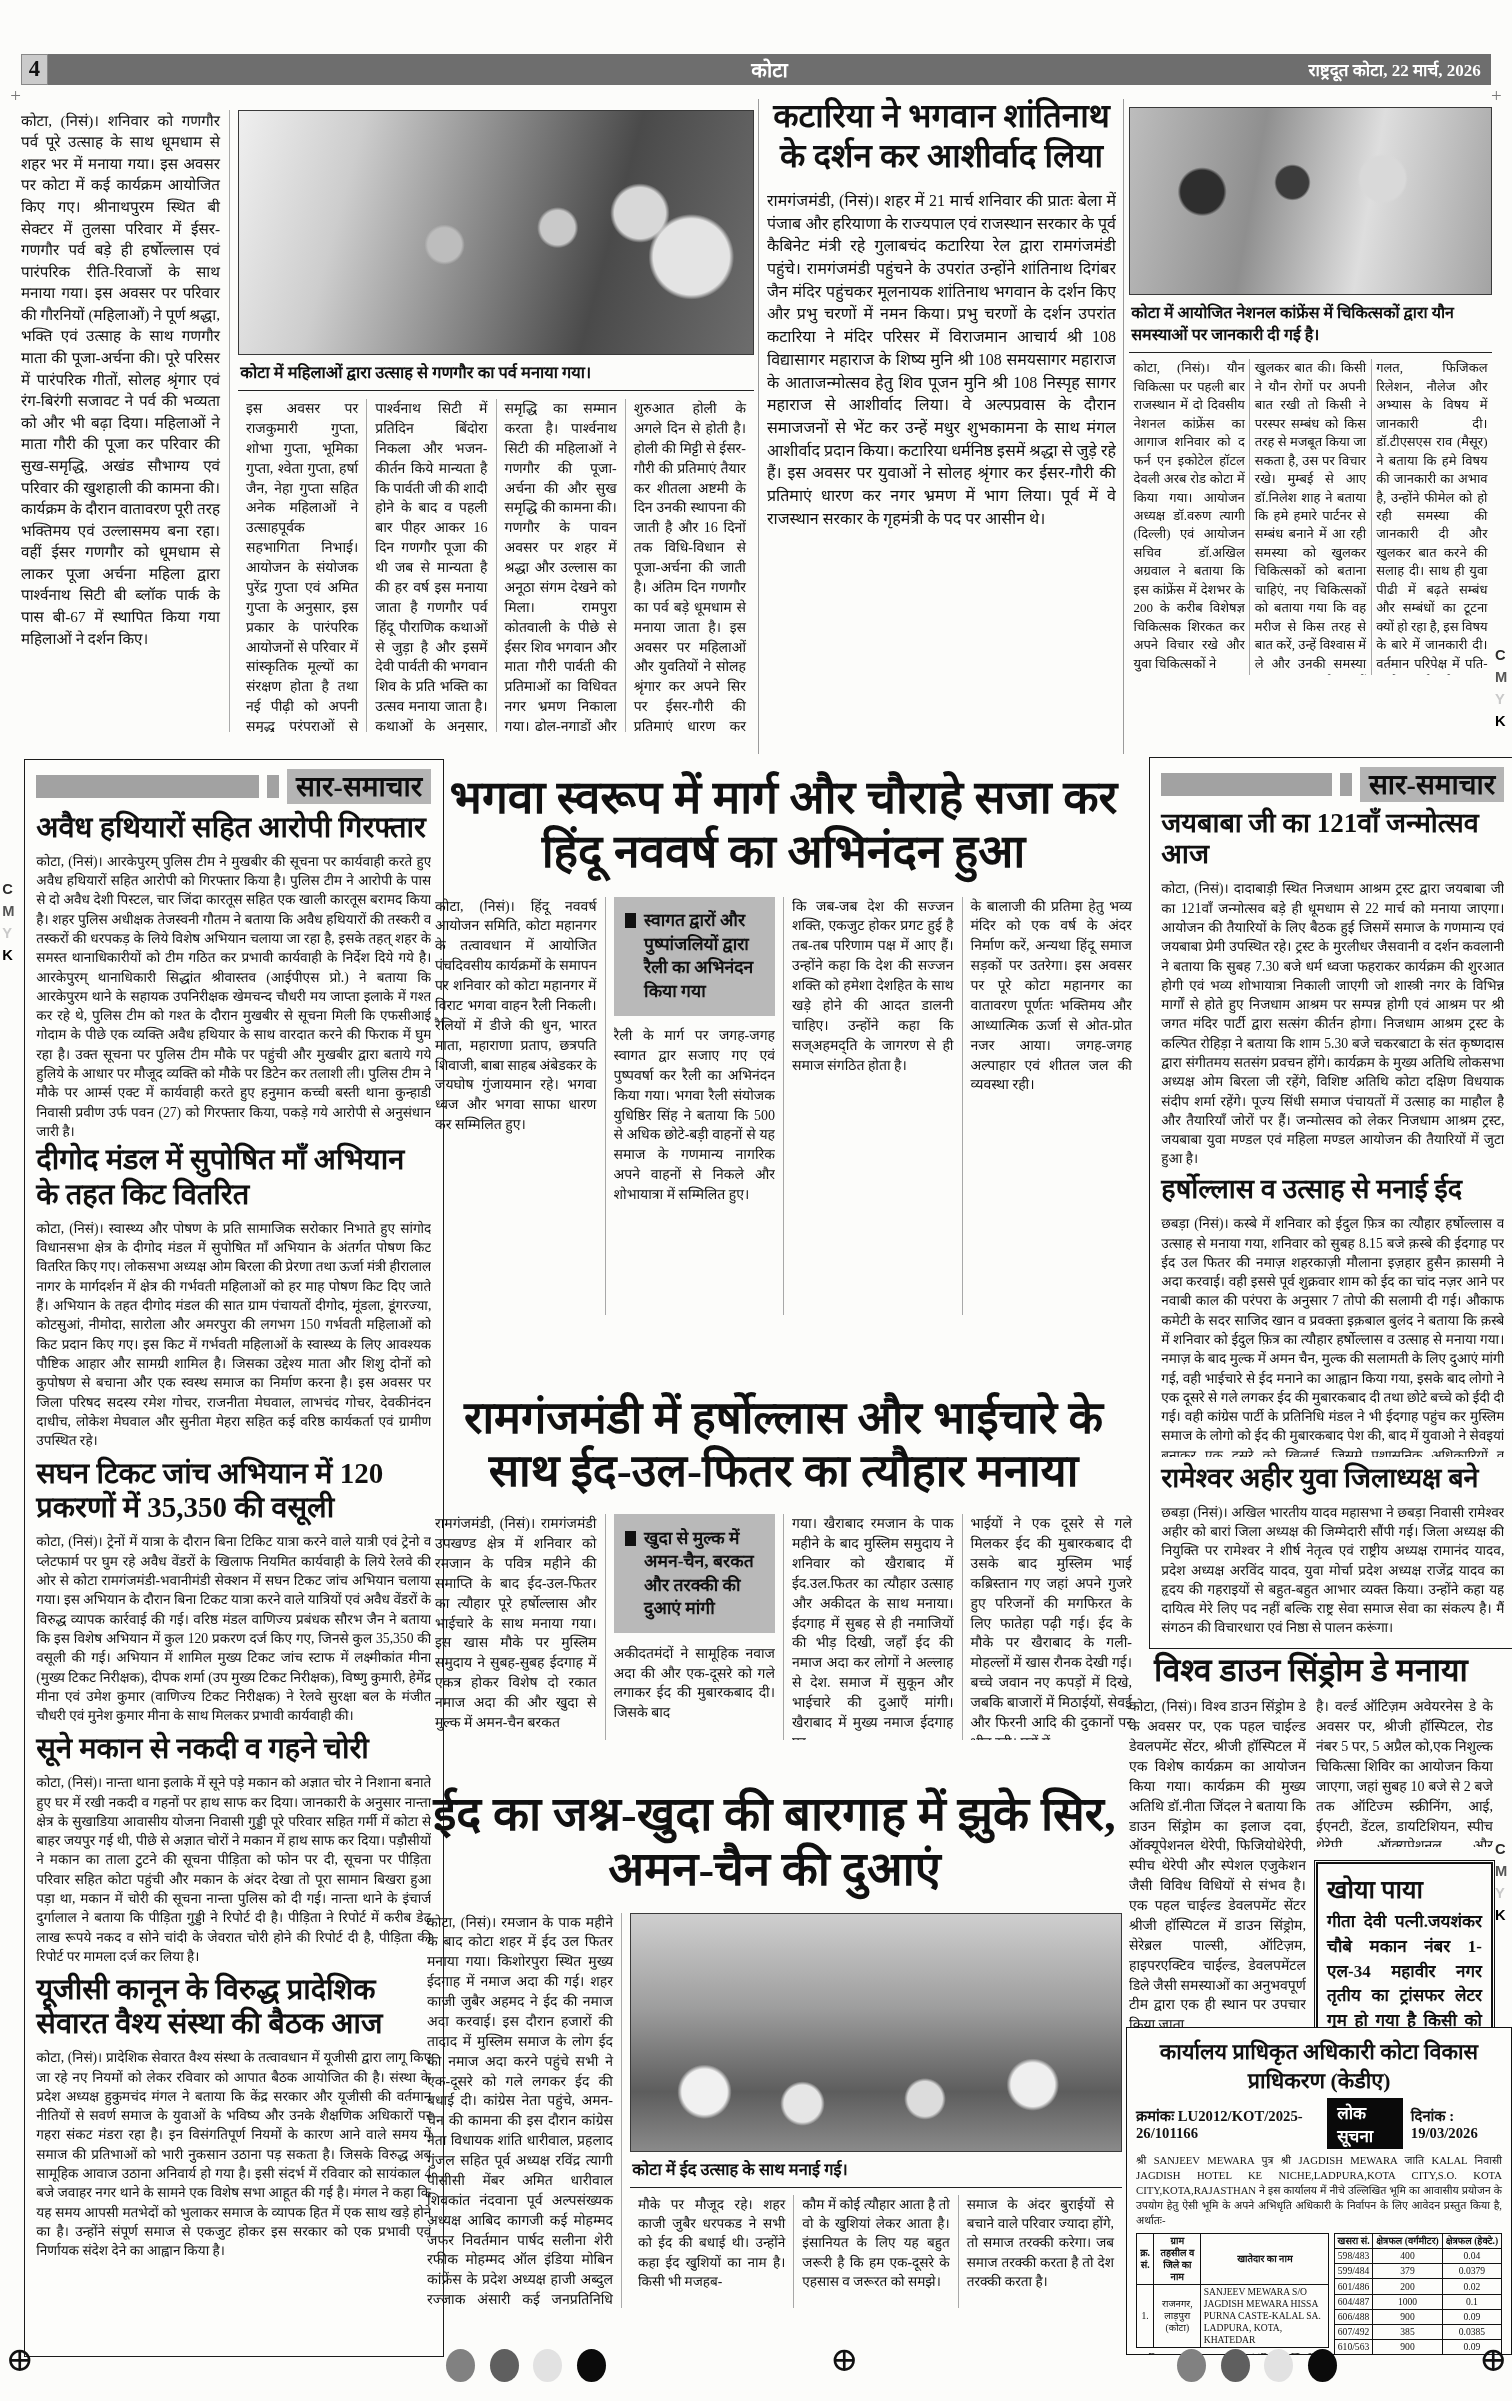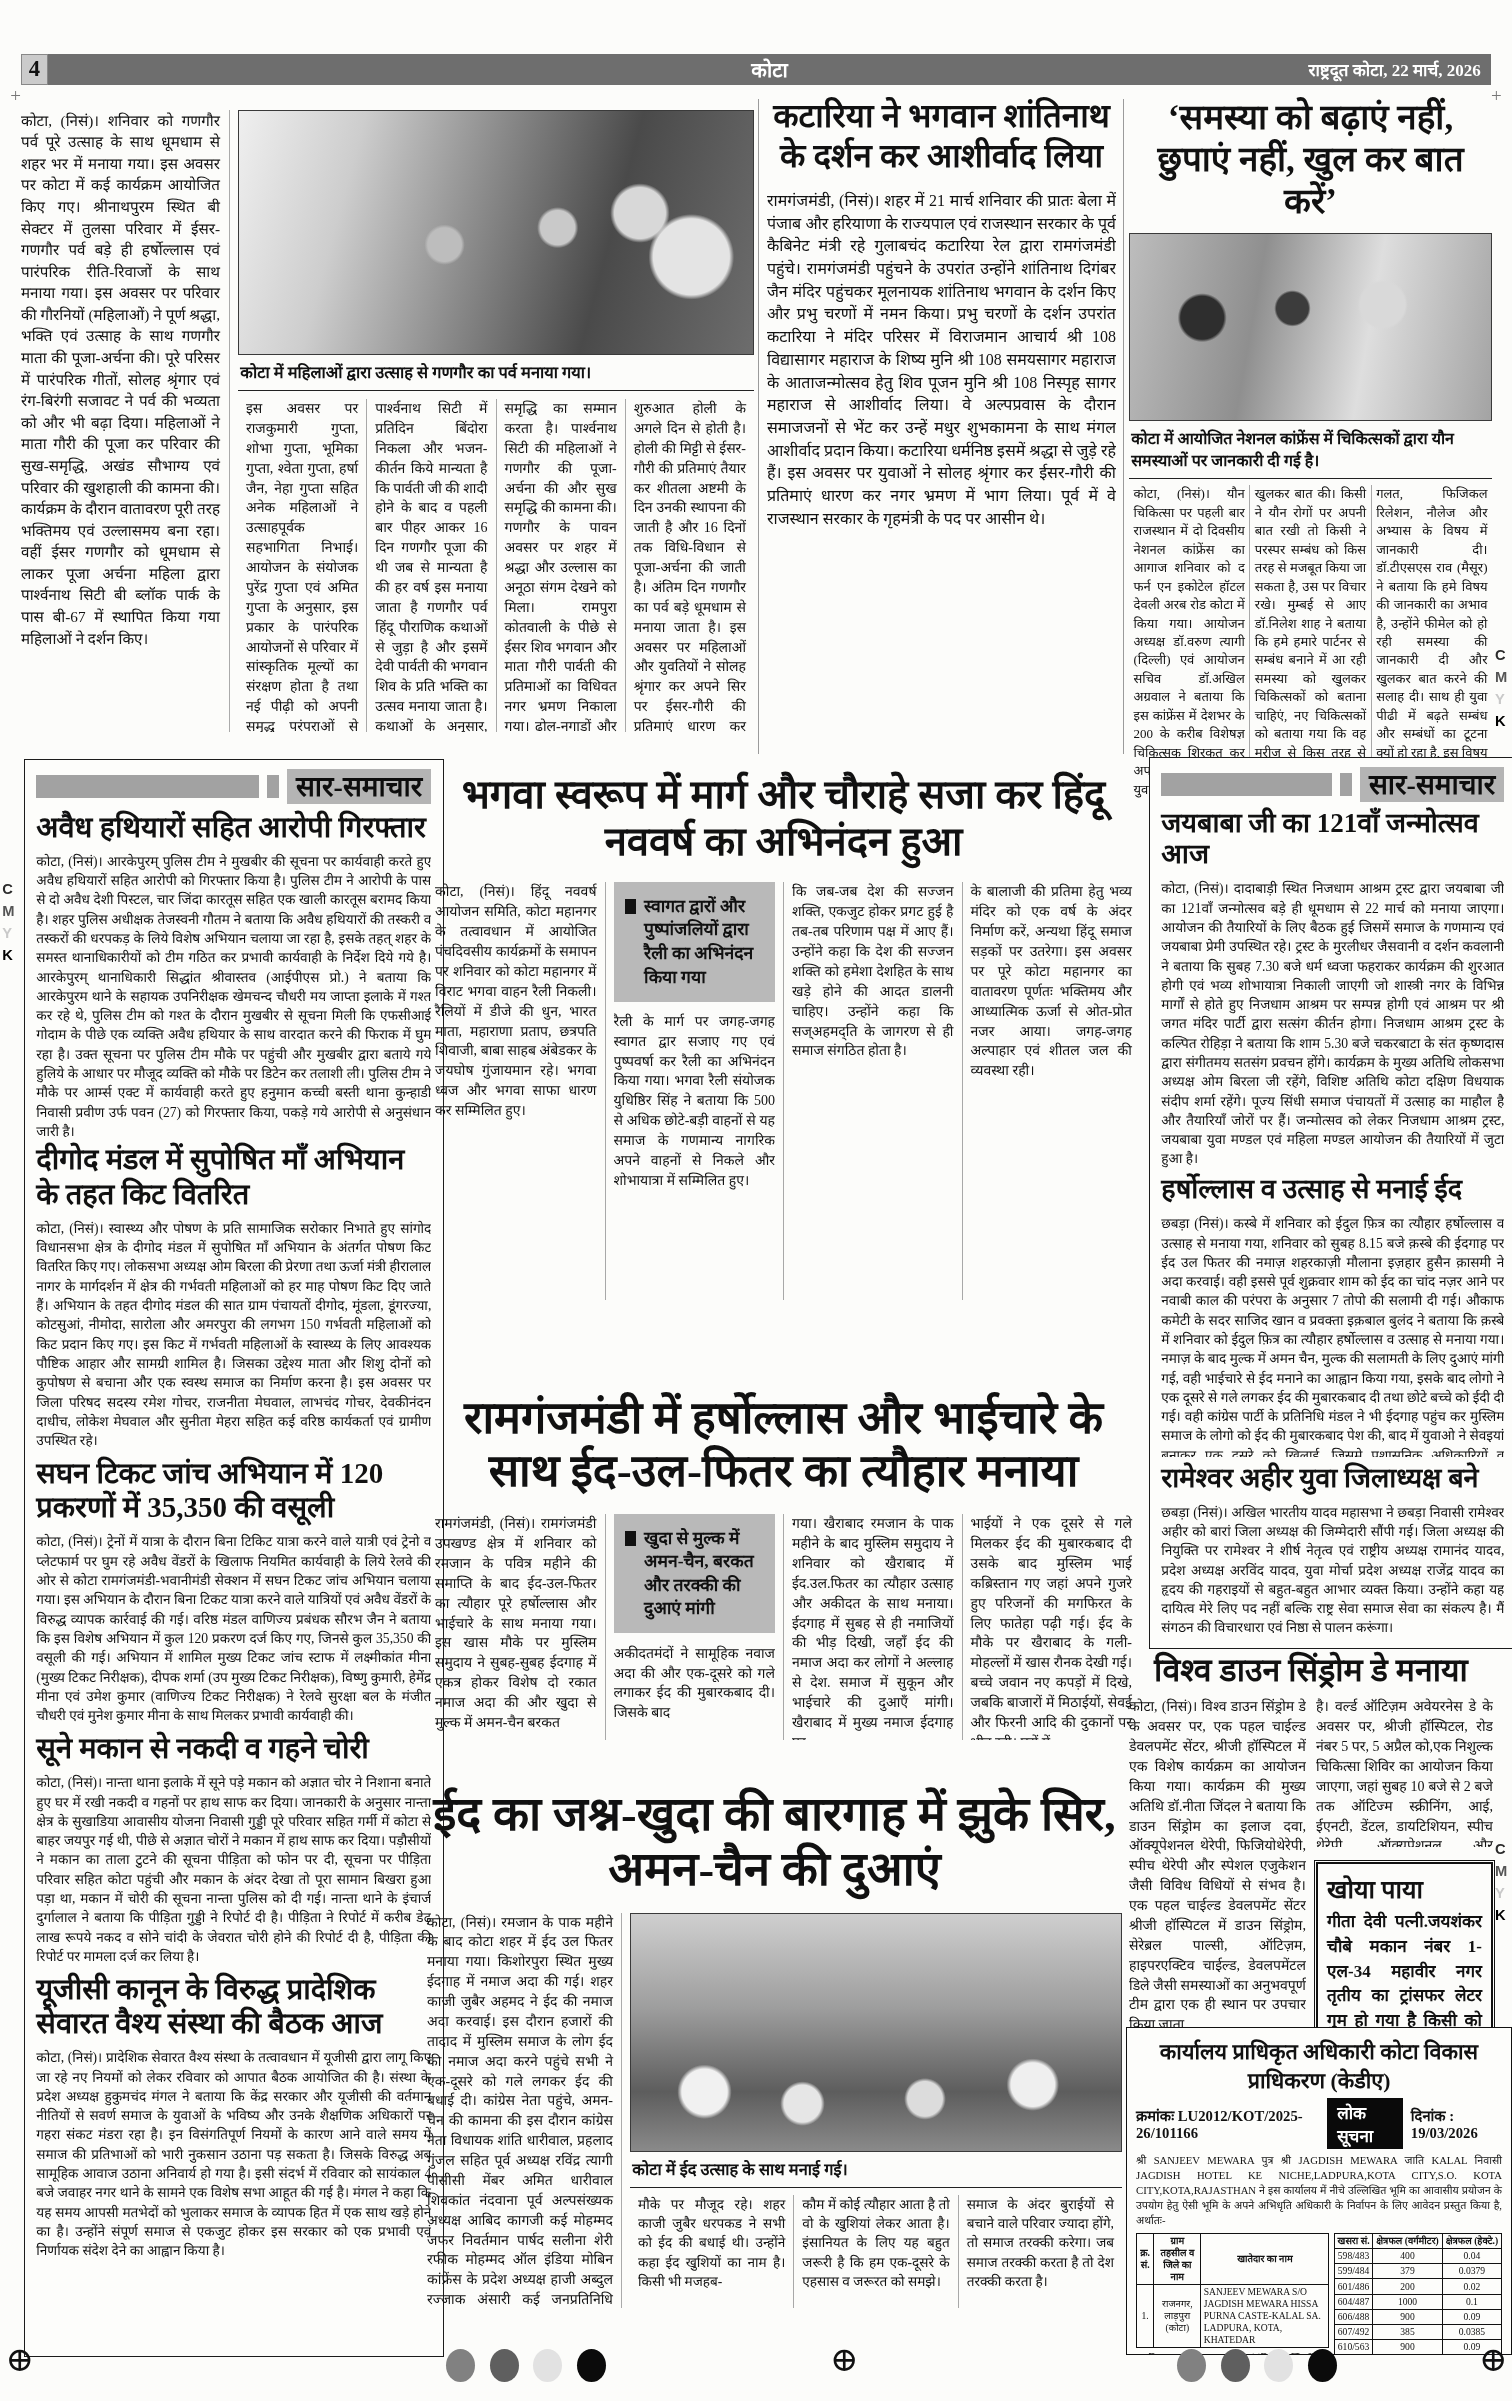--- a/index.html
+++ b/index.html
@@ -118,21 +118,20 @@
   <div class="abs vdiv" style="left:758px;top:99px;height:655px;"></div>
 
   <div class="abs" style="left:767px;top:97px;width:349px;">
     <div class="hl-mid" style="font-size:33px;">कटारिया ने भगवान शांतिनाथ के दर्शन कर आशीर्वाद लिया</div>
     <div class="bodytext" style="margin-top:13.6px;height:632px;font-size:16px;">रामगंजमंडी, (निसं)। शहर में 21 मार्च शनिवार की प्रातः बेला में पंजाब और हरियाणा के राज्यपाल एवं राजस्थान सरकार के पूर्व कैबिनेट मंत्री रहे गुलाबचंद कटारिया रेल द्वारा रामगंजमंडी पहुंचे। रामगंजमंडी पहुंचने के उपरांत उन्होंने शांतिनाथ दिगंबर जैन मंदिर पहुंचकर मूलनायक शांतिनाथ भगवान के दर्शन किए और प्रभु चरणों में नमन किया। प्रभु चरणों के दर्शन उपरांत कटारिया ने मंदिर परिसर में विराजमान आचार्य श्री 108 विद्यासागर महाराज के शिष्य मुनि श्री 108 समयसागर महाराज के आताजन्मोत्सव हेतु शिव पूजन मुनि श्री 108 निस्पृह सागर महाराज से आशीर्वाद लिया। वे अल्पप्रवास के दौरान समाजजनों से भेंट कर उन्हें मधुर शुभकामना के साथ मंगल आशीर्वाद प्रदान किया। कटारिया धर्मनिष्ठ इसमें श्रद्धा से जुड़े रहे हैं। इस अवसर पर युवाओं ने सोलह श्रृंगार कर ईसर-गौरी की प्रतिमाएं धारण कर नगर भ्रमण में भाग लिया। पूर्व में वे राजस्थान सरकार के गृहमंत्री के पद पर आसीन थे।</div>
   </div>
 
   <div class="abs vdiv" style="left:1123px;top:99px;height:655px;"></div>
 
   <div class="abs" style="left:1129px;top:97px;width:363px;">
-    <div class="hl-mid" style="font-size:35px;">‘समस्या को बढ़ाएं नहीं, छुपाएं नहीं, खुल कर बात करें’</div>
     <div class="photo" id="ph-conf" style="height:186px;margin-top:10.2px;"></div>
     <div class="caption" style="font-size:16px;">कोटा में आयोजित नेशनल कांफ्रेंस में चिकित्सकों द्वारा यौन समस्याओं पर जानकारी दी गई है।</div>
     <div class="cols" style="margin-top:6.8px;height:316px;">
       <div class="col bodytext" style="font-size:13px;padding:0 4.5px;">कोटा, (निसं)। यौन चिकित्सा पर पहली बार राजस्थान में दो दिवसीय नेशनल कांफ्रेंस का आगाज शनिवार को द फर्न एन इकोटेल हॉटल देवली अरब रोड कोटा में किया गया। आयोजन अध्यक्ष डॉ.वरुण त्यागी (दिल्ली) एवं आयोजन सचिव डॉ.अखिल अग्रवाल ने बताया कि इस कांफ्रेंस में देशभर के 200 के करीब विशेषज्ञ चिकित्सक शिरकत कर अपने विचार रखे और युवा चिकित्सकों ने</div>
       <div class="col bodytext" style="font-size:13px;padding:0 4.5px;">खुलकर बात की। किसी ने यौन रोगों पर अपनी बात रखी तो किसी ने परस्पर सम्बंध को किस तरह से मजबूत किया जा सकता है, उस पर विचार रखे। मुम्बई से आए डॉ.निलेश शाह ने बताया कि हमे हमारे पार्टनर से सम्बंध बनाने में आ रही समस्या को खुलकर चिकित्सकों को बताना चाहिएं, नए चिकित्सकों को बताया गया कि वह मरीज से किस तरह से बात करें, उन्हें विश्वास में ले और उनकी समस्या का समाधान सही रूप में करें। उन्होंने इच्छाशक्ति, रवैया, सही</div>
       <div class="col bodytext" style="font-size:13px;padding:0 4.5px;">गलत, फिजिकल रिलेशन, नौलेज और अभ्यास के विषय में जानकारी दी। डॉ.टीएसएस राव (मैसूर) ने बताया कि हमे विषय की जानकारी का अभाव है, उन्होंने फीमेल को हो रही समस्या की जानकारी दी और खुलकर बात करने की सलाह दी। साथ ही युवा पीढी में बढ़ते सम्बंध और सम्बंधों का टूटना क्यों हो रहा है, इस विषय के बारे में जानकारी दी। वर्तमान परिपेक्ष में पति-पत्नी व पार्टनर के सम्बंध में आ रही दवाएं, जांच, नई तकनीक, मशीने और सरकार द्वारा क्या किया जाना चाहिए, इसकी जानकारी दी।</div>
     </div>
   </div>
 
   <div class="abs saarbox" style="left:24px;top:759px;width:395px;height:1578px;">
@@ -159,21 +158,21 @@
       <div class="hl-sec">सूने मकान से नकदी व गहने चोरी</div>
       <div class="bodytext" style="max-height:215px;">कोटा, (निसं)। नान्ता थाना इलाके में सूने पड़े मकान को अज्ञात चोर ने निशाना बनाते हुए घर में रखी नकदी व गहनों पर हाथ साफ कर दिया। जानकारी के अनुसार नान्ता क्षेत्र के सुखाडिया आवासीय योजना निवासी गुड्डी पूरे परिवार सहित गर्मी में कोटा से बाहर जयपुर गई थी, पीछे से अज्ञात चोरों ने मकान में हाथ साफ कर दिया। पड़ौसीयों ने मकान का ताला टुटने की सूचना पीड़िता को फोन पर दी, सूचना पर पीड़िता परिवार सहित कोटा पहुंची और मकान के अंदर देखा तो पूरा सामान बिखरा हुआ पड़ा था, मकान में चोरी की सूचना नान्ता पुलिस को दी गई। नान्ता थाने के इंचार्ज दुर्गालाल ने बताया कि पीड़िता गुड्डी ने रिपोर्ट दी है। पीड़िता ने रिपोर्ट में करीब डेढ़ लाख रूपये नकद व सोने चांदी के जेवरात चोरी होने की रिपोर्ट दी है, पीड़िता की रिपोर्ट पर मामला दर्ज कर लिया है।</div>
     </div>
     <div class="saar-article">
       <div class="hl-sec">यूजीसी कानून के विरुद्ध प्रादेशिक सेवारत वैश्य संस्था की बैठक आज</div>
       <div class="bodytext" style="max-height:215px;">कोटा, (निसं)। प्रादेशिक सेवारत वैश्य संस्था के तत्वावधान में यूजीसी द्वारा लागू किए जा रहे नए नियमों को लेकर रविवार को आपात बैठक आयोजित की है। संस्था के प्रदेश अध्यक्ष हुकुमचंद मंगल ने बताया कि केंद्र सरकार और यूजीसी की वर्तमान नीतियों से सवर्ण समाज के युवाओं के भविष्य और उनके शैक्षणिक अधिकारों पर गहरा संकट मंडरा रहा है। इन विसंगतिपूर्ण नियमों के कारण आने वाले समय में समाज की प्रतिभाओं को भारी नुकसान उठाना पड़ सकता है। जिसके विरुद्ध अब सामूहिक आवाज उठाना अनिवार्य हो गया है। इसी संदर्भ में रविवार को सायंकाल 4 बजे जवाहर नगर थाने के सामने एक विशेष सभा आहूत की गई है। मंगल ने कहा कि यह समय आपसी मतभेदों को भुलाकर समाज के व्यापक हित में एक साथ खड़े होने का है। उन्होंने संपूर्ण समाज से एकजुट होकर इस सरकार को एक प्रभावी एवं निर्णायक संदेश देने का आह्वान किया है।</div>
     </div>
   </div>
 
   <div class="abs" style="left:427px;top:771px;width:713px;">
-    <div class="hl-big" style="font-size:40px;font-family:Liberation Serif, serif;">भगवा स्वरूप में मार्ग और चौराहे सजा कर हिंदू नववर्ष का अभिनंदन हुआ</div>
+    <div class="hl-big" style="font-size:46px;font-family:Liberation Serif, serif;">भगवा स्वरूप में मार्ग और चौराहे सजा कर हिंदू नववर्ष का अभिनंदन हुआ</div>
     <div class="cols" style="margin-top:17px;height:418px;">
       <div class="col bodytext">कोटा, (निसं)। हिंदू नववर्ष आयोजन समिति, कोटा महानगर के तत्वावधान में आयोजित पंचदिवसीय कार्यक्रमों के समापन पर शनिवार को कोटा महानगर में विराट भगवा वाहन रैली निकली। रैलियों में डीजे की धुन, भारत माता, महाराणा प्रताप, छत्रपति शिवाजी, बाबा साहब अंबेडकर के जयघोष गुंजायमान रहे। भगवा ध्वज और भगवा साफा धारण कर सम्मिलित हुए।</div>
       <div class="col">
         <div class="graybox">
           <span class="sq"></span>
           <span class="bx">स्वागत द्वारों और पुष्पांजलियों द्वारा रैली का अभिनंदन किया गया</span>
         </div>
         <div class="bodytext">रैली के मार्ग पर जगह-जगह स्वागत द्वार सजाए गए एवं पुष्पवर्षा कर रैली का अभिनंदन किया गया। भगवा रैली संयोजक युधिष्ठिर सिंह ने बताया कि 500 से अधिक छोटे-बड़ी वाहनों से यह समाज के गणमान्य नागरिक अपने वाहनों से निकले और शोभायात्रा में सम्मिलित हुए।</div>
       </div>
       <div class="col bodytext">कि जब-जब देश की सज्जन शक्ति, एकजुट होकर प्रगट हुई है तब-तब परिणाम पक्ष में आए हैं। उन्होंने कहा कि देश की सज्जन शक्ति को हमेशा देशहित के साथ खड़े होने की आदत डालनी चाहिए। उन्होंने कहा कि सज्अहमद्ति के जागरण से ही समाज संगठित होता है।</div>

